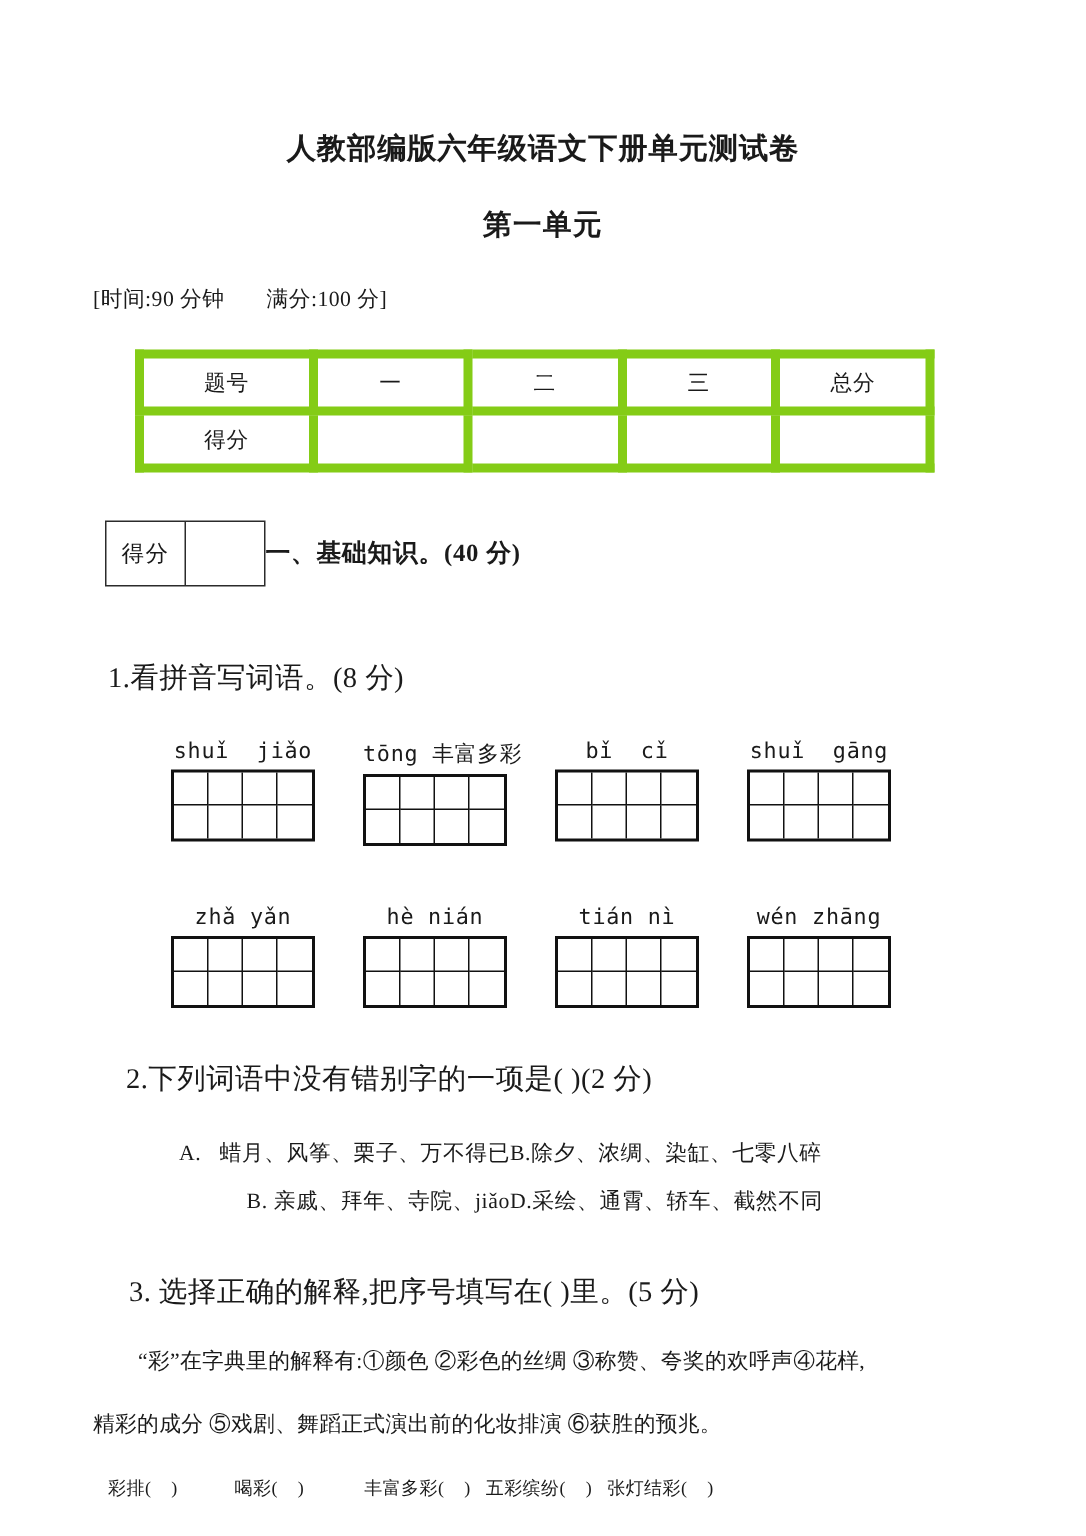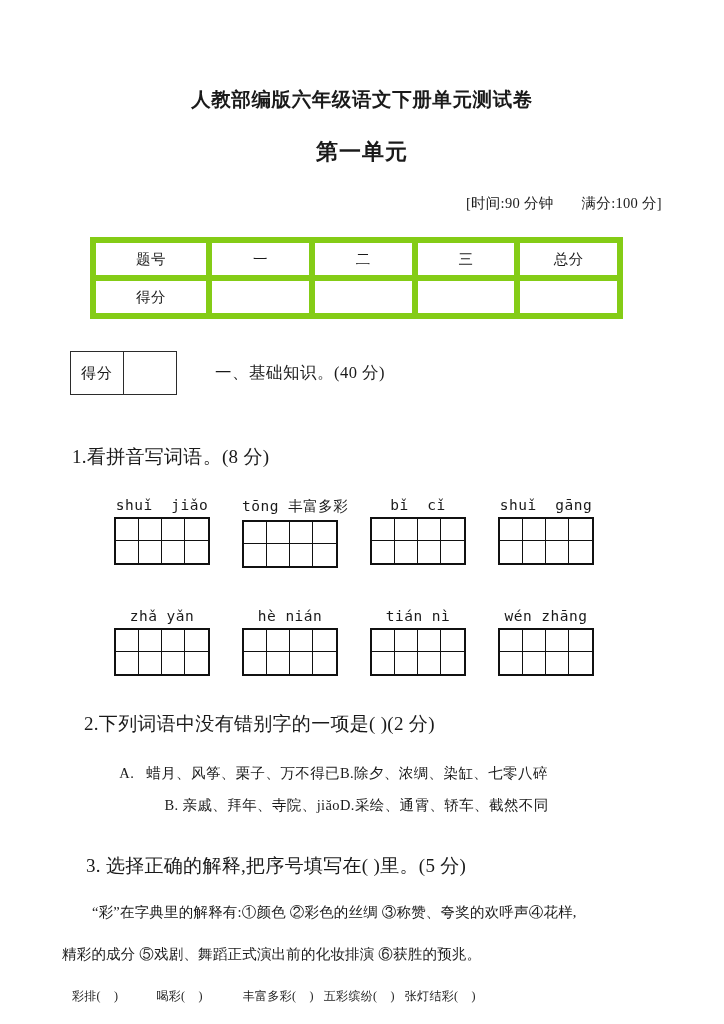--- a/index.html
+++ b/index.html
@@ -29,29 +29,29 @@
     text-align: center;
     font-size: 19.5px;
     font-weight: 700;
     letter-spacing: 0.6px;
     margin: 0;
     padding-top: 88px;
     line-height: 1.2;
   }
   .unit-title {
     text-align: center;
-    font-size: 22px;
+    font-size: 19px;
     font-weight: 700;
     font-family: "DejaVu Sans", "Liberation Sans", sans-serif;
     letter-spacing: 1px;
     margin: 0;
     padding-top: 26px;
   }
   .meta-line {
-    text-align: right;
+    text-align: left;
     font-size: 14.5px;
     margin: 0;
     padding-top: 27px;
     letter-spacing: 0.3px;
   }
   .meta-line .gap { display: inline-block; width: 28px; }
 
   
   .score-table {
     margin: 24px 0 0 28px;
@@ -83,23 +83,22 @@
   .defen-box .cell {
     width: 52px;
     display: flex;
     align-items: center;
     justify-content: center;
     font-size: 15px;
     letter-spacing: 1px;
   }
   .defen-box .cell.first { border-right: 1px solid #2b2b2b; }
   .section-title {
-    margin-left: 38px;
     font-size: 16.5px;
-    font-weight: 400;
+    font-weight: 700;
     letter-spacing: 0.5px;
   }
 
   
   .q-line {
     font-size: 19px;
     letter-spacing: 0.3px;
     line-height: 1.9;
   }
   .q1 { margin: 44px 0 0 10px; }

